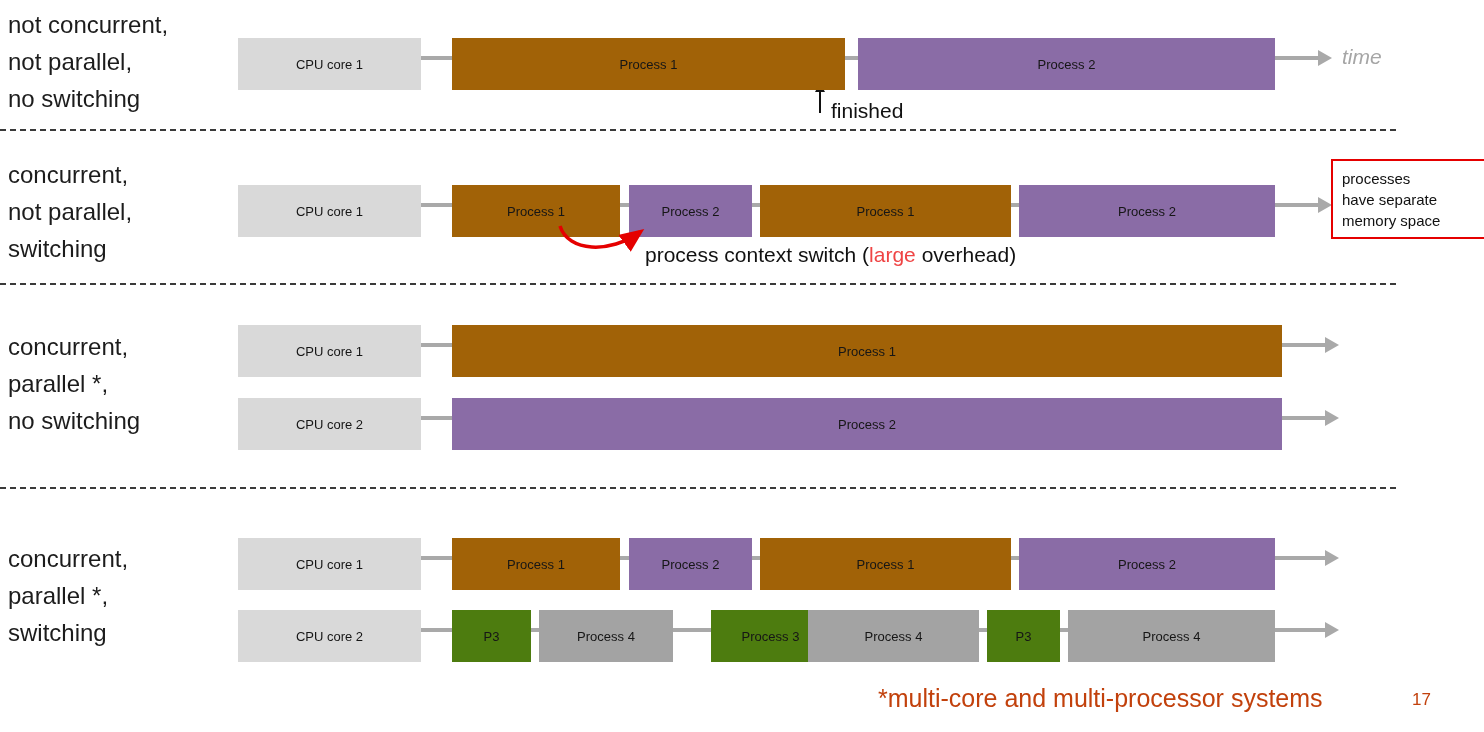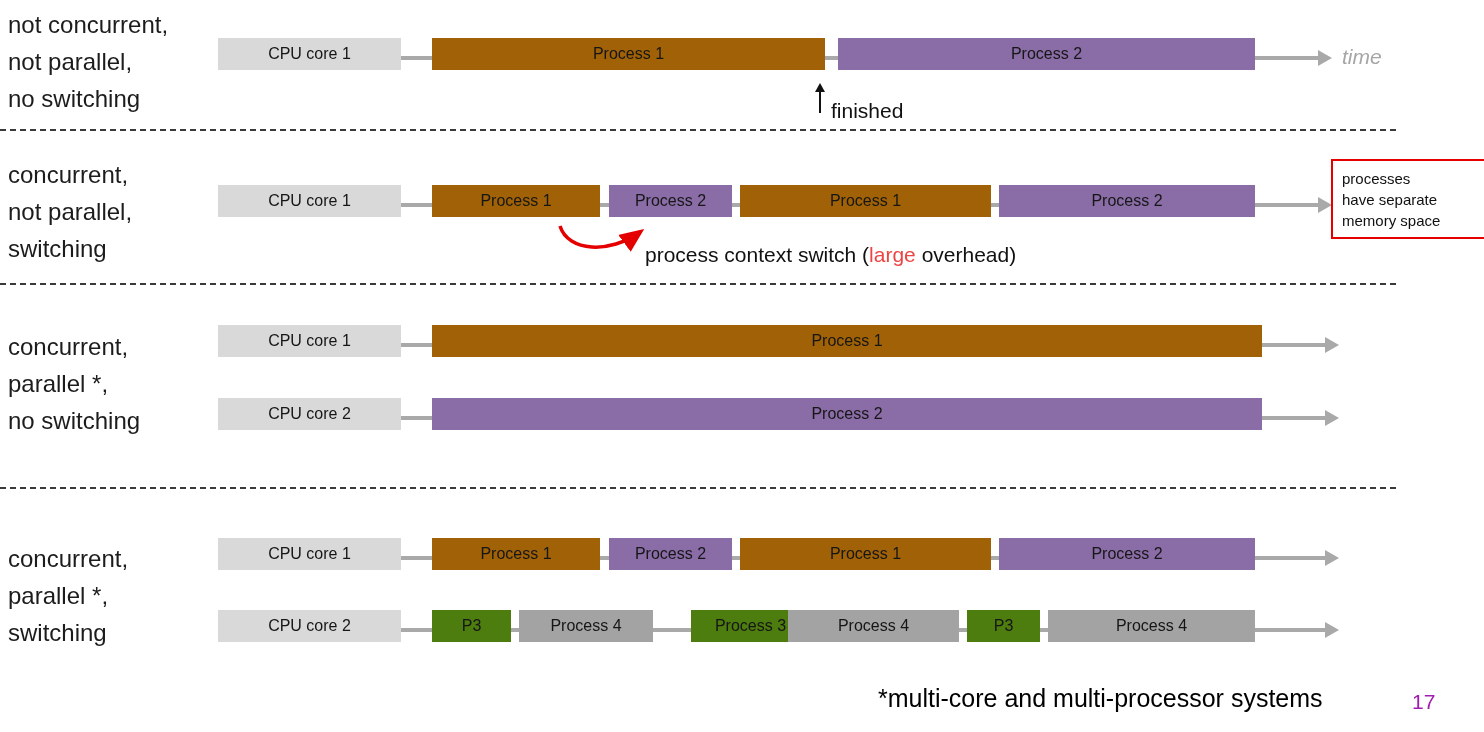--- a/index.html
+++ b/index.html
@@ -1,36 +1,36 @@
 <!DOCTYPE html>
 <html><head>
 <meta charset="utf-8">
 <style>
   html,body{margin:0;padding:0;background:#ffffff;}
   body{font-family:"Liberation Sans","DejaVu Sans",sans-serif;}
   .slide{position:relative;width:1484px;height:732px;background:#ffffff;overflow:hidden;}
   .side-label{position:absolute;left:8px;font-size:24px;line-height:37px;color:#1c1c1c;}
-  .box{position:absolute;height:32px;display:flex;align-items:center;justify-content:center;font-size:16px;color:#161616;z-index:2;}
+  .box{position:absolute;height:52px;display:flex;align-items:center;justify-content:center;font-size:13px;color:#161616;z-index:2;margin-left:20px;}
   .cpu{background:#d9d9d9;}
   .c-blue{background:#a16207;}
   .c-purple{background:#8a6ca6;}
   .c-red{background:#4d7c0f;}
   .c-salmon{background:#a3a3a3;}
   .track{position:absolute;height:4px;background:#a9a9a9;z-index:1;}
   .ahead{position:absolute;width:0;height:0;border-top:8px solid transparent;border-bottom:8px solid transparent;border-left:14px solid #a9a9a9;z-index:1;}
   .dash{position:absolute;left:0;width:1396px;height:0;border-top:2px dashed #3a3a3a;}
   .time-label{position:absolute;color:#a6a6a6;font-style:italic;font-size:21px;}
   .fin-line{position:absolute;width:2px;height:22px;background:#111;}
   .fin-head{position:absolute;width:0;height:0;border-left:5px solid transparent;border-right:5px solid transparent;border-bottom:9px solid #111;}
   .fin-label{position:absolute;font-size:21px;color:#111;}
   .ctx-label{position:absolute;font-size:21px;color:#111;white-space:nowrap;}
   .ctx-red{color:#ef4444;}
   .mem-box{position:absolute;border:2px solid #e50000;font-size:15px;line-height:21px;color:#111;padding:7px 8px 6px 9px;background:#fff;z-index:3;}
-  .footnote{position:absolute;font-size:25px;color:#000000;white-space:nowrap;}
-  .pagenum{position:absolute;font-size:21px;color:#a21caf;}
+  .footnote{position:absolute;font-size:25px;color:#c2410c;white-space:nowrap;}
+  .pagenum{position:absolute;font-size:17px;color:#c2410c;}
   .arc-svg{position:absolute;overflow:visible;z-index:3;}
 </style>
 </head>
 <body>
 
 <div class="slide">
 
   <div class="side-label" style="top:6px">
     <div>not concurrent,</div>
     <div>not parallel,</div>

